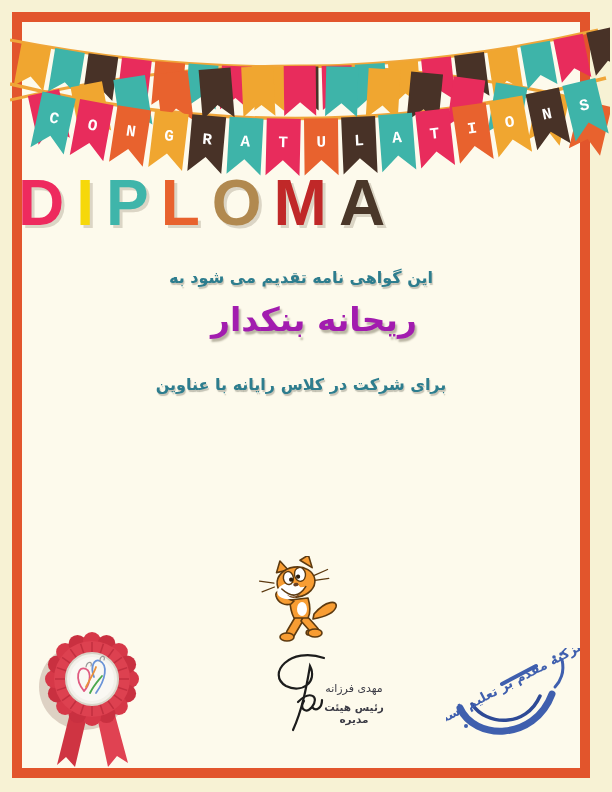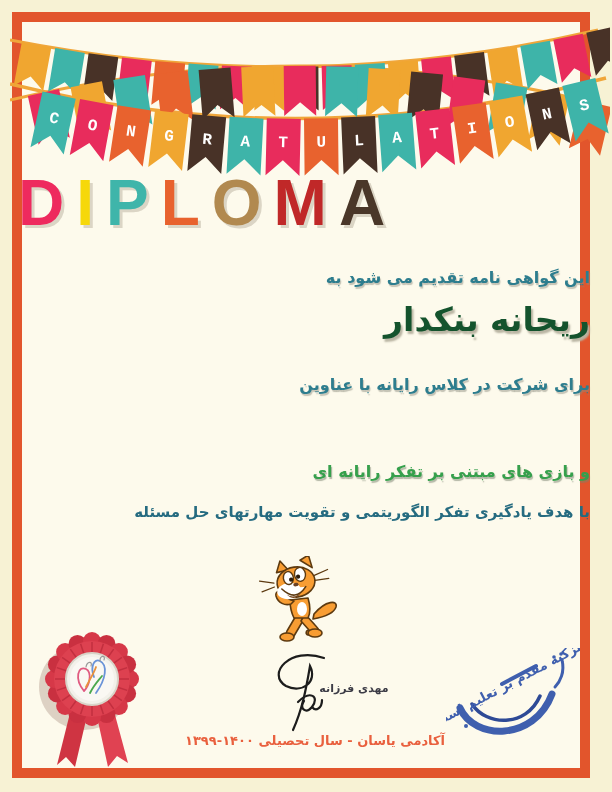--- a/index.html
+++ b/index.html
@@ -11,34 +11,34 @@
     position:absolute;left:12px;top:12px;width:578px;height:766px;
     box-sizing:border-box;border:10px solid #e2552c;background:#fdfaec;
   }
   .banner-svg{position:absolute;left:10px;top:14px;width:600px;height:172px;}
   .flag-letter{font-family:"Liberation Mono",monospace;font-weight:bold;fill:#ffffff;}
   .diploma{
     position:absolute;left:12px;right:22px;top:168px;text-align:left;
     font-family:"Liberation Sans",sans-serif;font-weight:700;font-size:64px;line-height:70px;
   }
   .diploma span{display:inline-block;margin:0 6px;text-shadow:3px 3px 0 #dbd5c5;}
-  .cline{position:absolute;left:12px;right:22px;text-align:right;font-weight:bold;}
+  .cline{position:absolute;left:12px;right:22px;text-align:center;font-weight:bold;}
   .presented{top:268px;font-size:16px;color:#2d7d8e;text-shadow:1px 1.5px 1px rgba(140,140,125,.5);}
-  .name{top:300px;font-size:33px;color:#14532d;text-shadow:2px 3px 2px #b9b4a2;margin-left:26px;}
+  .name{top:300px;font-size:33px;color:#a21caf;text-shadow:2px 3px 2px #b9b4a2;margin-left:26px;}
   .participation{top:375px;font-size:16px;color:#2d7d8e;text-shadow:1px 1.5px 1px rgba(140,140,125,.5);}
   .course{top:417px;font-size:23px;font-weight:bold;text-shadow:1.5px 2px 1px #c9c4b4;}
   .course .red{color:#e15449;}
   .course .teal{color:#3fb3ae;}
   .games{top:462px;font-size:16px;color:#36a04c;text-shadow:1px 1.5px 1px rgba(120,130,110,.55);}
   .goal{top:503px;font-size:15px;color:#256b80;}
   .cat-svg{position:absolute;left:256px;top:556px;width:84px;height:88px;}
   .rosette-svg{position:absolute;left:30px;top:615px;width:128px;height:165px;}
   .sig-svg{position:absolute;left:260px;top:650px;width:88px;height:84px;}
   .sig-name{position:absolute;left:316px;top:682px;width:76px;text-align:center;
-    font-size:11px;font-weight:bold;color:#3c3c46;}
+    font-size:11px;font-weight:normal;color:#3c3c46;}
   .sig-title{position:absolute;left:312px;top:701px;width:84px;text-align:center;
     font-size:10.5px;font-weight:bold;color:#3c3c46;}
   .cal-svg{position:absolute;left:446px;top:648px;width:134px;height:100px;}
   .cal-text{font-family:"DejaVu Sans",sans-serif;font-weight:bold;fill:#3f5fae;font-size:13px;}
   .academy{position:absolute;left:165px;top:733px;width:300px;text-align:center;
     font-size:13px;font-weight:bold;color:#e9603e;}
 </style>
 </head>
 <body>
 
@@ -210,23 +210,21 @@
 
   <div id="diploma" class="diploma"><span style="color: rgb(238, 42, 94);">D</span><span style="color: rgb(246, 216, 10);">I</span><span style="color: rgb(63, 181, 170);">P</span><span style="color: rgb(232, 98, 46);">L</span><span style="color: rgb(177, 137, 79);">O</span><span style="color: rgb(192, 40, 40);">M</span><span style="color: rgb(74, 55, 41);">A</span></div>
 
   <div class="cline presented" dir="rtl">این گواهی نامه تقدیم می شود به</div>
 
   <div class="cline name" dir="rtl">ریحانه بنکدار</div>
 
   <div class="cline participation" dir="rtl">برای شرکت در کلاس رایانه با عناوین</div>
 
 
-  <div class="cline games" dir="rtl">و بازی های مبتنی بر تفکر رایانه ای</div>
-
-  <div class="cline goal" dir="rtl">با هدف یادگیری تفکر الگوریتمی و تقویت مهارتهای حل مسئله</div>
+
 
   <svg class="cat-svg" viewBox="0 0 84 88">
     <g stroke="#5d3a10" stroke-width="1.6" stroke-linejoin="round" stroke-linecap="round">
       <path d="M58,58 C70,44 82,44 80,51 C78,57 68,61 57,63 Z" fill="#f89d33"></path>
       <path d="M41,58 L31,75 C28,81 34,85 38,80 L48,63 Z" fill="#f89d33"></path>
       <ellipse cx="31" cy="81" rx="7" ry="4" fill="#f89d33"></ellipse>
       <path d="M49,58 L59,69 C63,73 65,77 61,79 L52,79 C49,78 50,74 53,74 L45,65 Z" fill="#f89d33"></path>
       <ellipse cx="59" cy="77" rx="7" ry="4" fill="#f89d33"></ellipse>
       <path d="M34,44 L52,42 C55,52 54,58 52,62 L38,62 C35,56 34,50 34,44 Z" fill="#f89d33"></path>
       <ellipse cx="46" cy="53" rx="5" ry="7" fill="#ffffff" stroke="none"></ellipse>
@@ -305,29 +303,29 @@
 
   <svg class="sig-svg" viewBox="0 0 88 84">
     <g fill="none" stroke="#1c1c1c" stroke-width="2.2" stroke-linecap="round">
       <path d="M64,8 C30,-4 6,24 26,36 C42,44 58,32 50,16 C46,40 42,60 33,80"></path>
       <path d="M38,52 C50,40 60,46 52,57 C46,64 39,59 44,51"></path>
       <path d="M52,57 C56,62 62,58 62,50"></path>
     </g>
   </svg>
 
   <div class="sig-name" dir="rtl">مهدی فرزانه</div>
+  <div class="sig-title" dir="rtl">رئیس هیئت مدیره</div>
 
   <svg class="cal-svg" viewBox="0 0 134 100">
     <g fill="none" stroke="#3f5fae" stroke-linecap="round">
       <path d="M14,60 C28,92 88,94 106,46" stroke-width="7"></path>
       <path d="M26,56 C40,78 80,80 94,48" stroke-width="3.5" stroke="#2e4a96"></path>
       <path d="M56,36 L90,18" stroke-width="4"></path>
       <path d="M116,12 C119,24 114,34 109,39" stroke-width="3"></path>
       <circle cx="108" cy="9" r="1.8" fill="#3f5fae" stroke="none"></circle>
       <circle cx="115" cy="6" r="1.8" fill="#3f5fae" stroke="none"></circle>
       <circle cx="20" cy="78" r="2" fill="#3f5fae" stroke="none"></circle>
     </g>
     <text class="cal-text" x="64" y="40" text-anchor="middle" transform="rotate(-28 64 40)">تزکیه مقدم بر تعلیم است</text>
   </svg>
 
-  <div class="academy" dir="rtl">آکادمی یاسان - سال تحصیلی ۱۴۰۰-۱۳۹۹</div>
 
 </div>
 
 </body></html>

